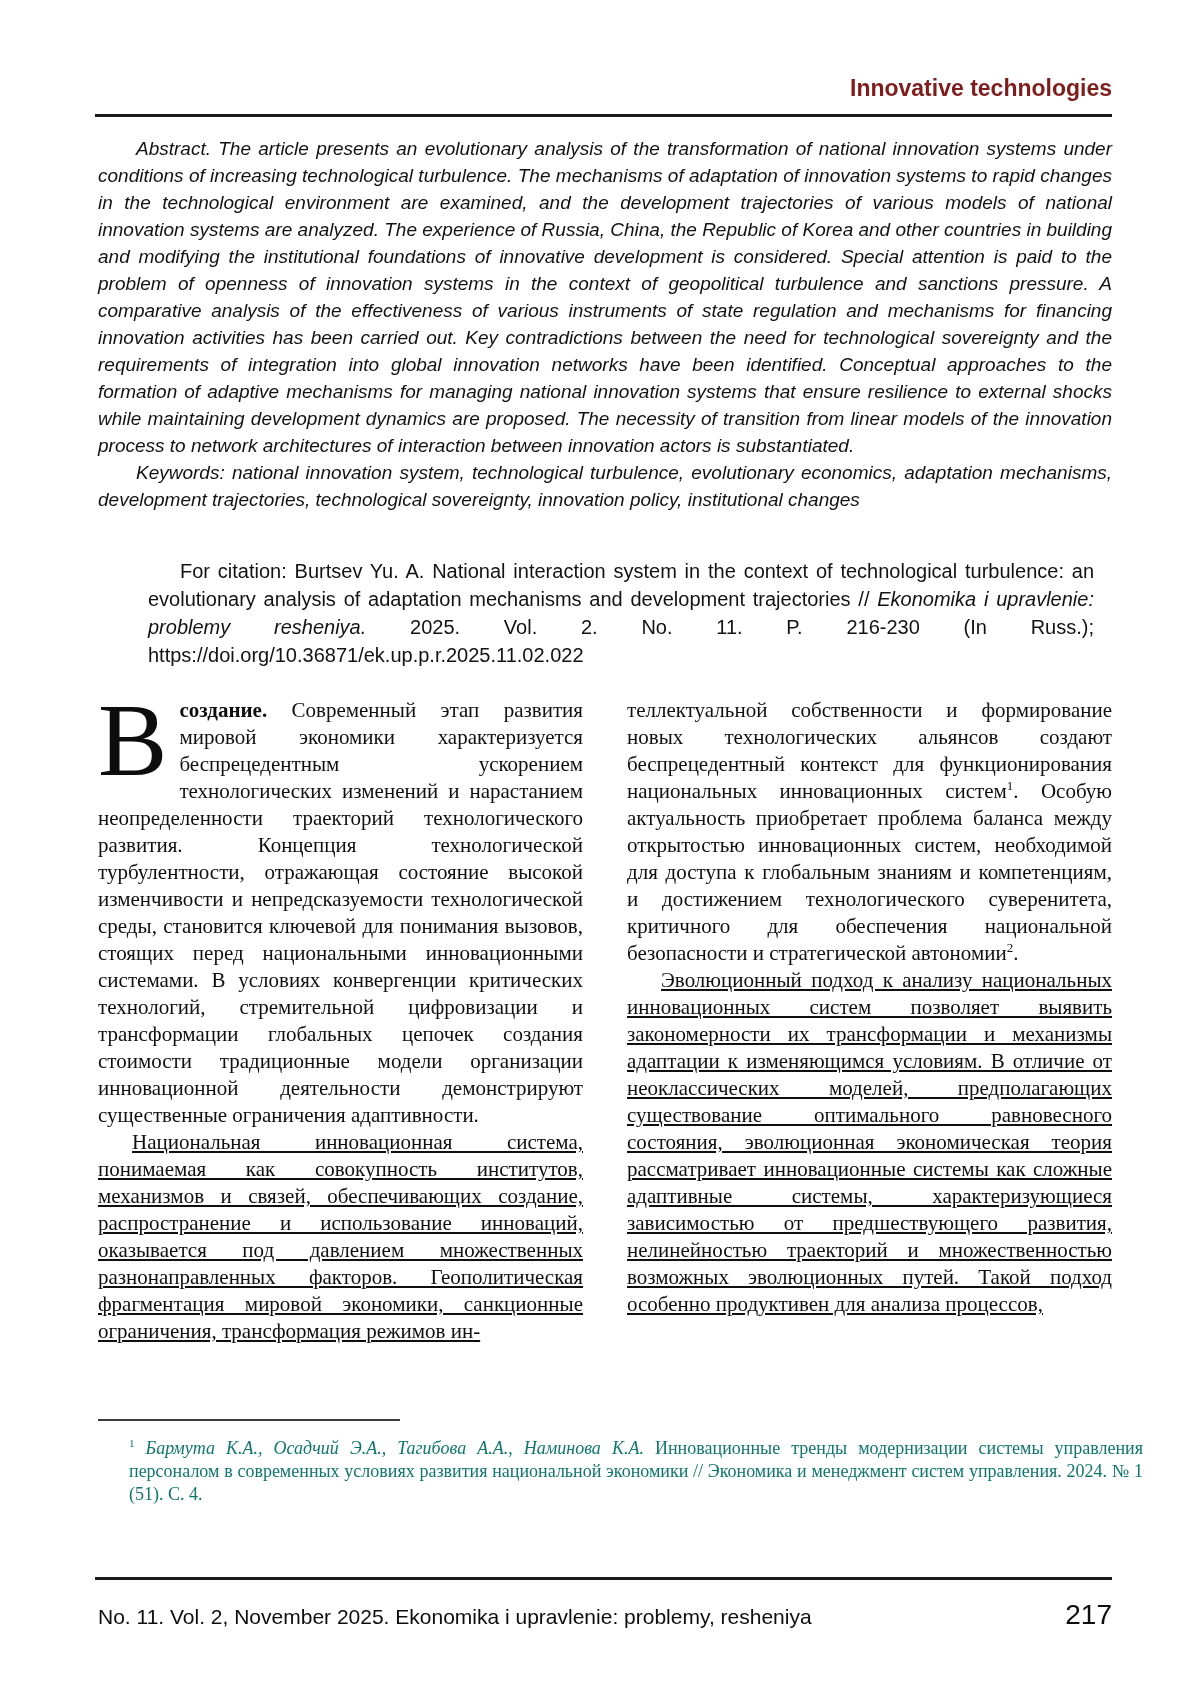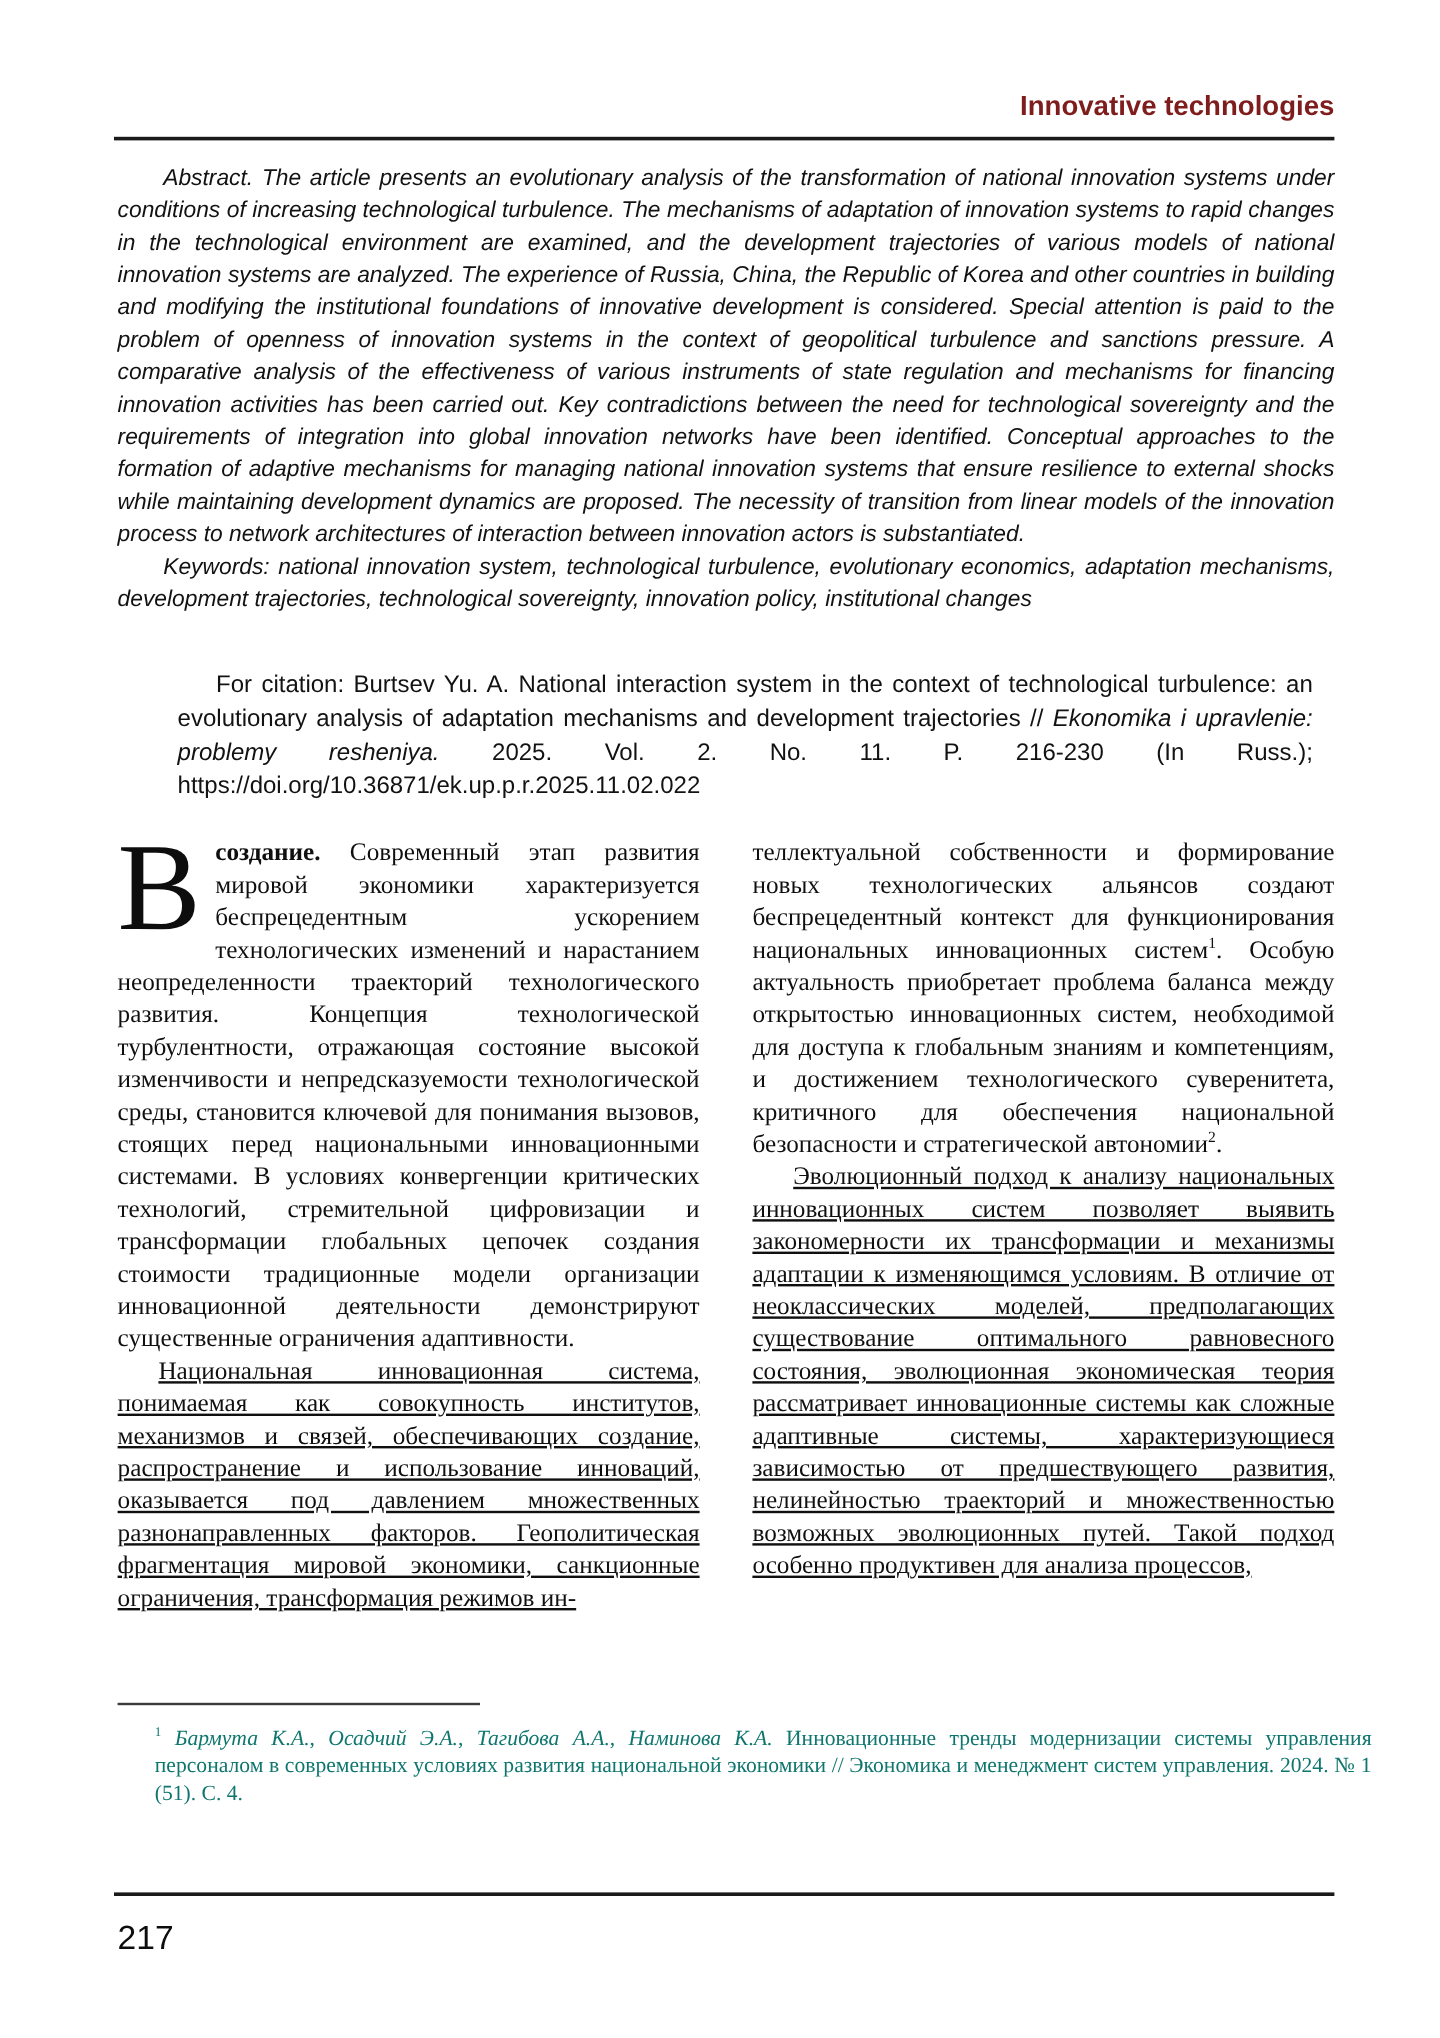--- a/index.html
+++ b/index.html
@@ -110,16 +110,17 @@
   <div class="rule fn-rule"></div>
 
   <section class="footnotes">
     <p><sup>1</sup>
       <span class="authors">Бармута К.А., Осадчий Э.А., Тагибова А.А., Наминова К.А.</span>
       <span>Инновационные тренды модернизации системы управления персоналом в современных условиях развития национальной экономики // Экономика и менеджмент систем управления. 2024. № 1 (51). С. 4.</span></p>
   </section>
 
   <div class="rule footer-rule"></div>
   <div class="footer">
+    <span>No. 11. Vol. 2, November 2025. Ekonomika i upravlenie: problemy, resheniya</span>
     <span class="page-num">217</span>
   </div>
 
 </div>
 
 </body></html>

